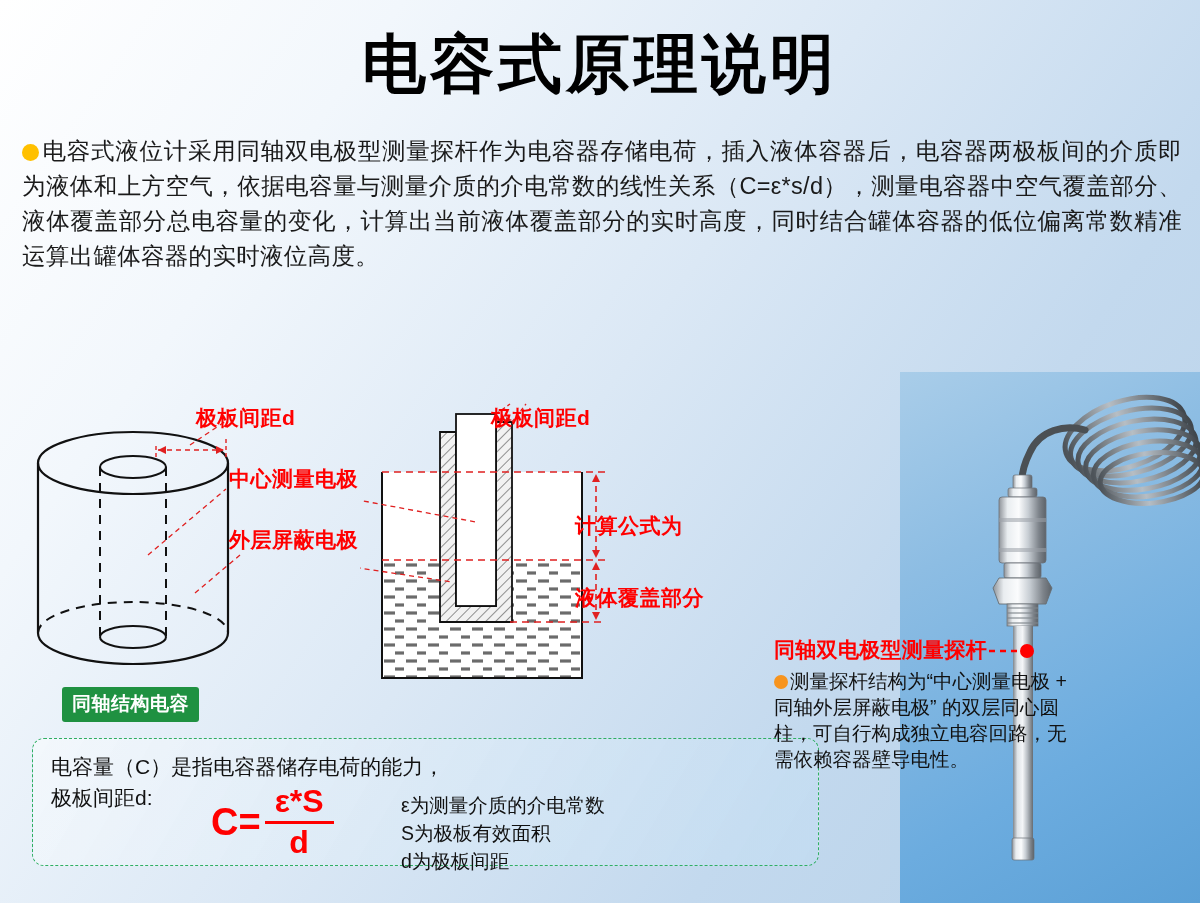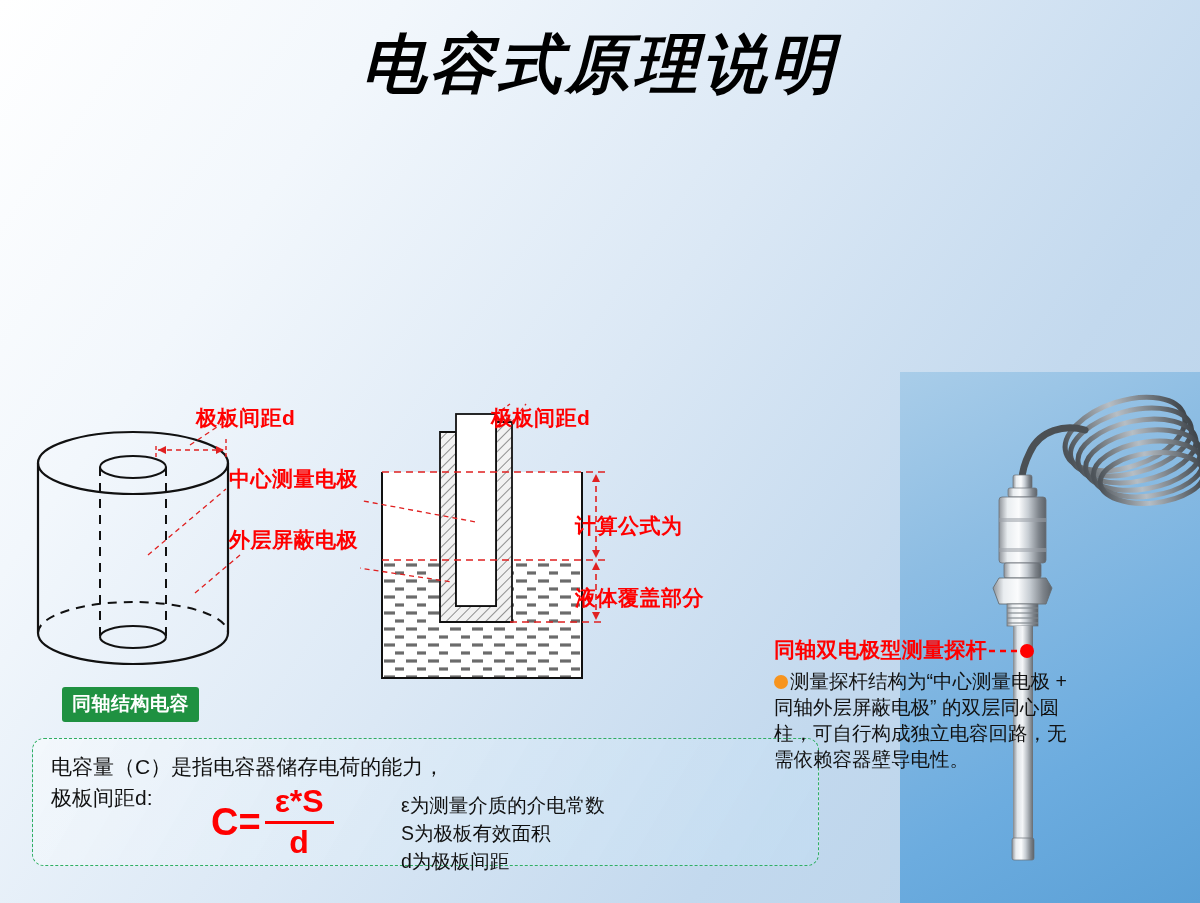--- a/index.html
+++ b/index.html
@@ -25,21 +25,20 @@
     position: absolute;
     top: 28px;
     left: 0;
     width: 1200px;
     text-align: center;
     font-size: 64px;
     font-weight: bold;
     letter-spacing: 4px;
     color: #000000;
     line-height: 1.15;
-    font-style: italic;
   }
 
   
   #intro {
     position: absolute;
     top: 134px;
     left: 22px;
     width: 1160px;
   }
   .para {
@@ -216,20 +215,23 @@
   }
 </style>
 </head>
 <body>
 
 <div id="page">
 
   <div id="title">电容式原理说明</div>
 
   <div id="intro">
+    <div class="para">
+      <span class="bullet"></span><span>电容式液位计采用同轴双电极型测量探杆作为电容器存储电荷，插入液体容器后，电容器两极板间的介质即为液体和上方空气，依据电容量与测量介质的介电常数的线性关系（C=ε*s/d），测量电容器中空气覆盖部分、液体覆盖部分总电容量的变化，计算出当前液体覆盖部分的实时高度，同时结合罐体容器的低位偏离常数精准运算出罐体容器的实时液位高度。</span>
+    </div>
   </div>
 
   <div id="diagram-area">
 
     <svg id="cylinder-fig" viewBox="0 0 240 275">
 
       <path d="M8,48 L8,218" stroke="#111" stroke-width="2.2" fill="none"></path>
       <path d="M198,48 L198,218" stroke="#111" stroke-width="2.2" fill="none"></path>
       <ellipse cx="103" cy="48" rx="95" ry="31" fill="none" stroke="#111" stroke-width="2.2"></ellipse>
       <path d="M8,218 A95,31 0 0 0 198,218" fill="none" stroke="#111" stroke-width="2.2"></path>

